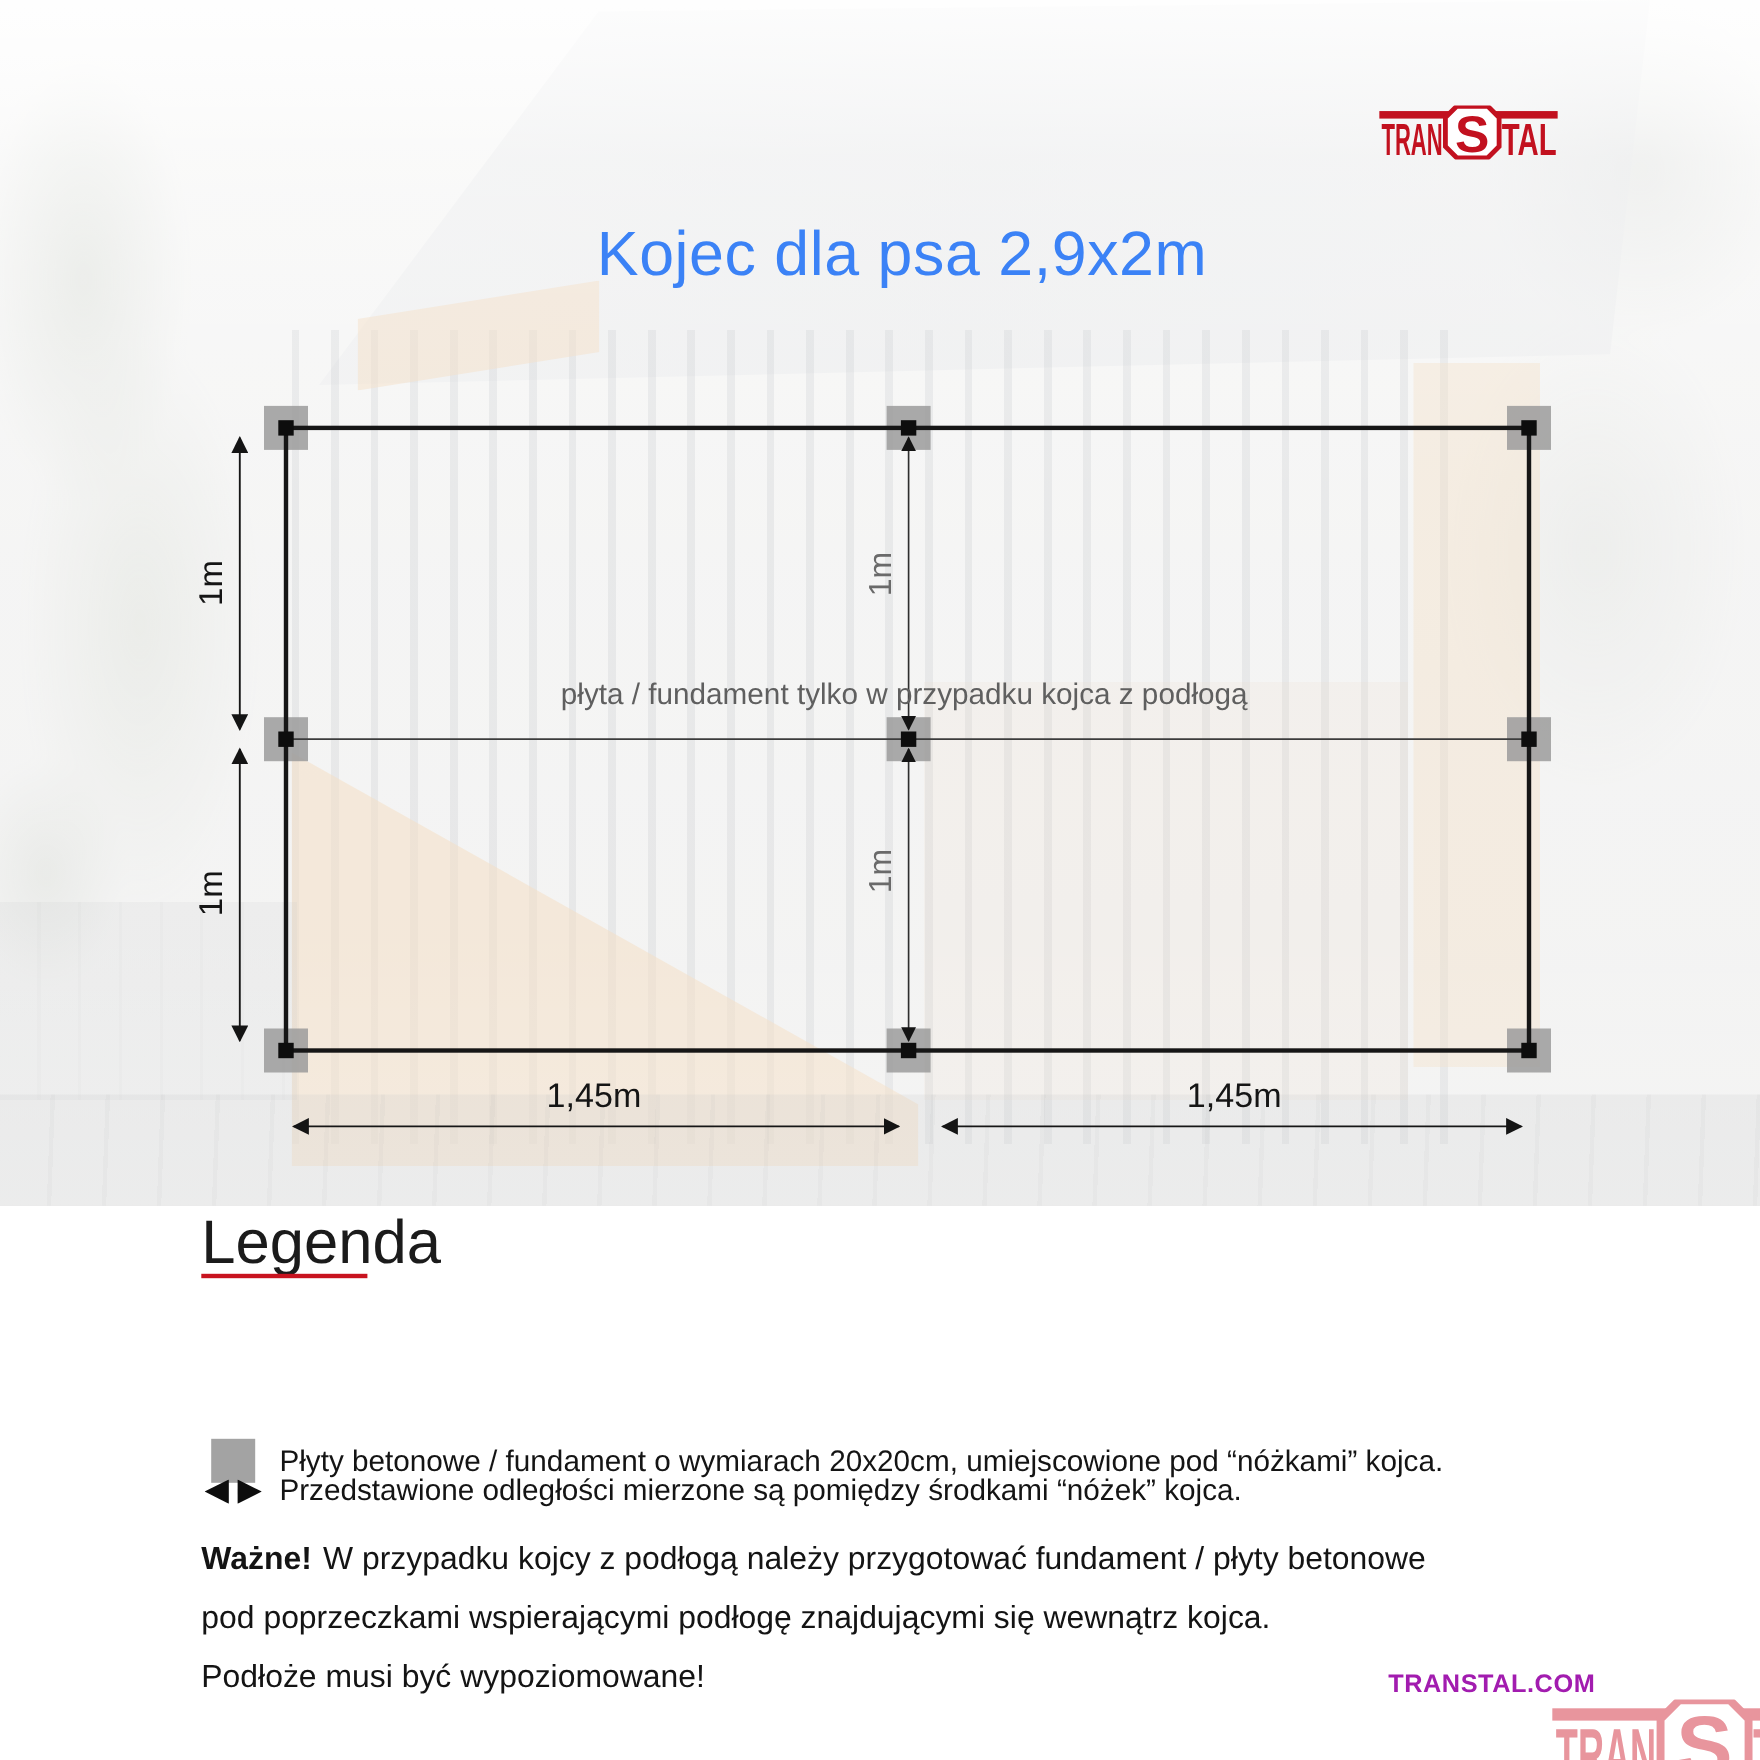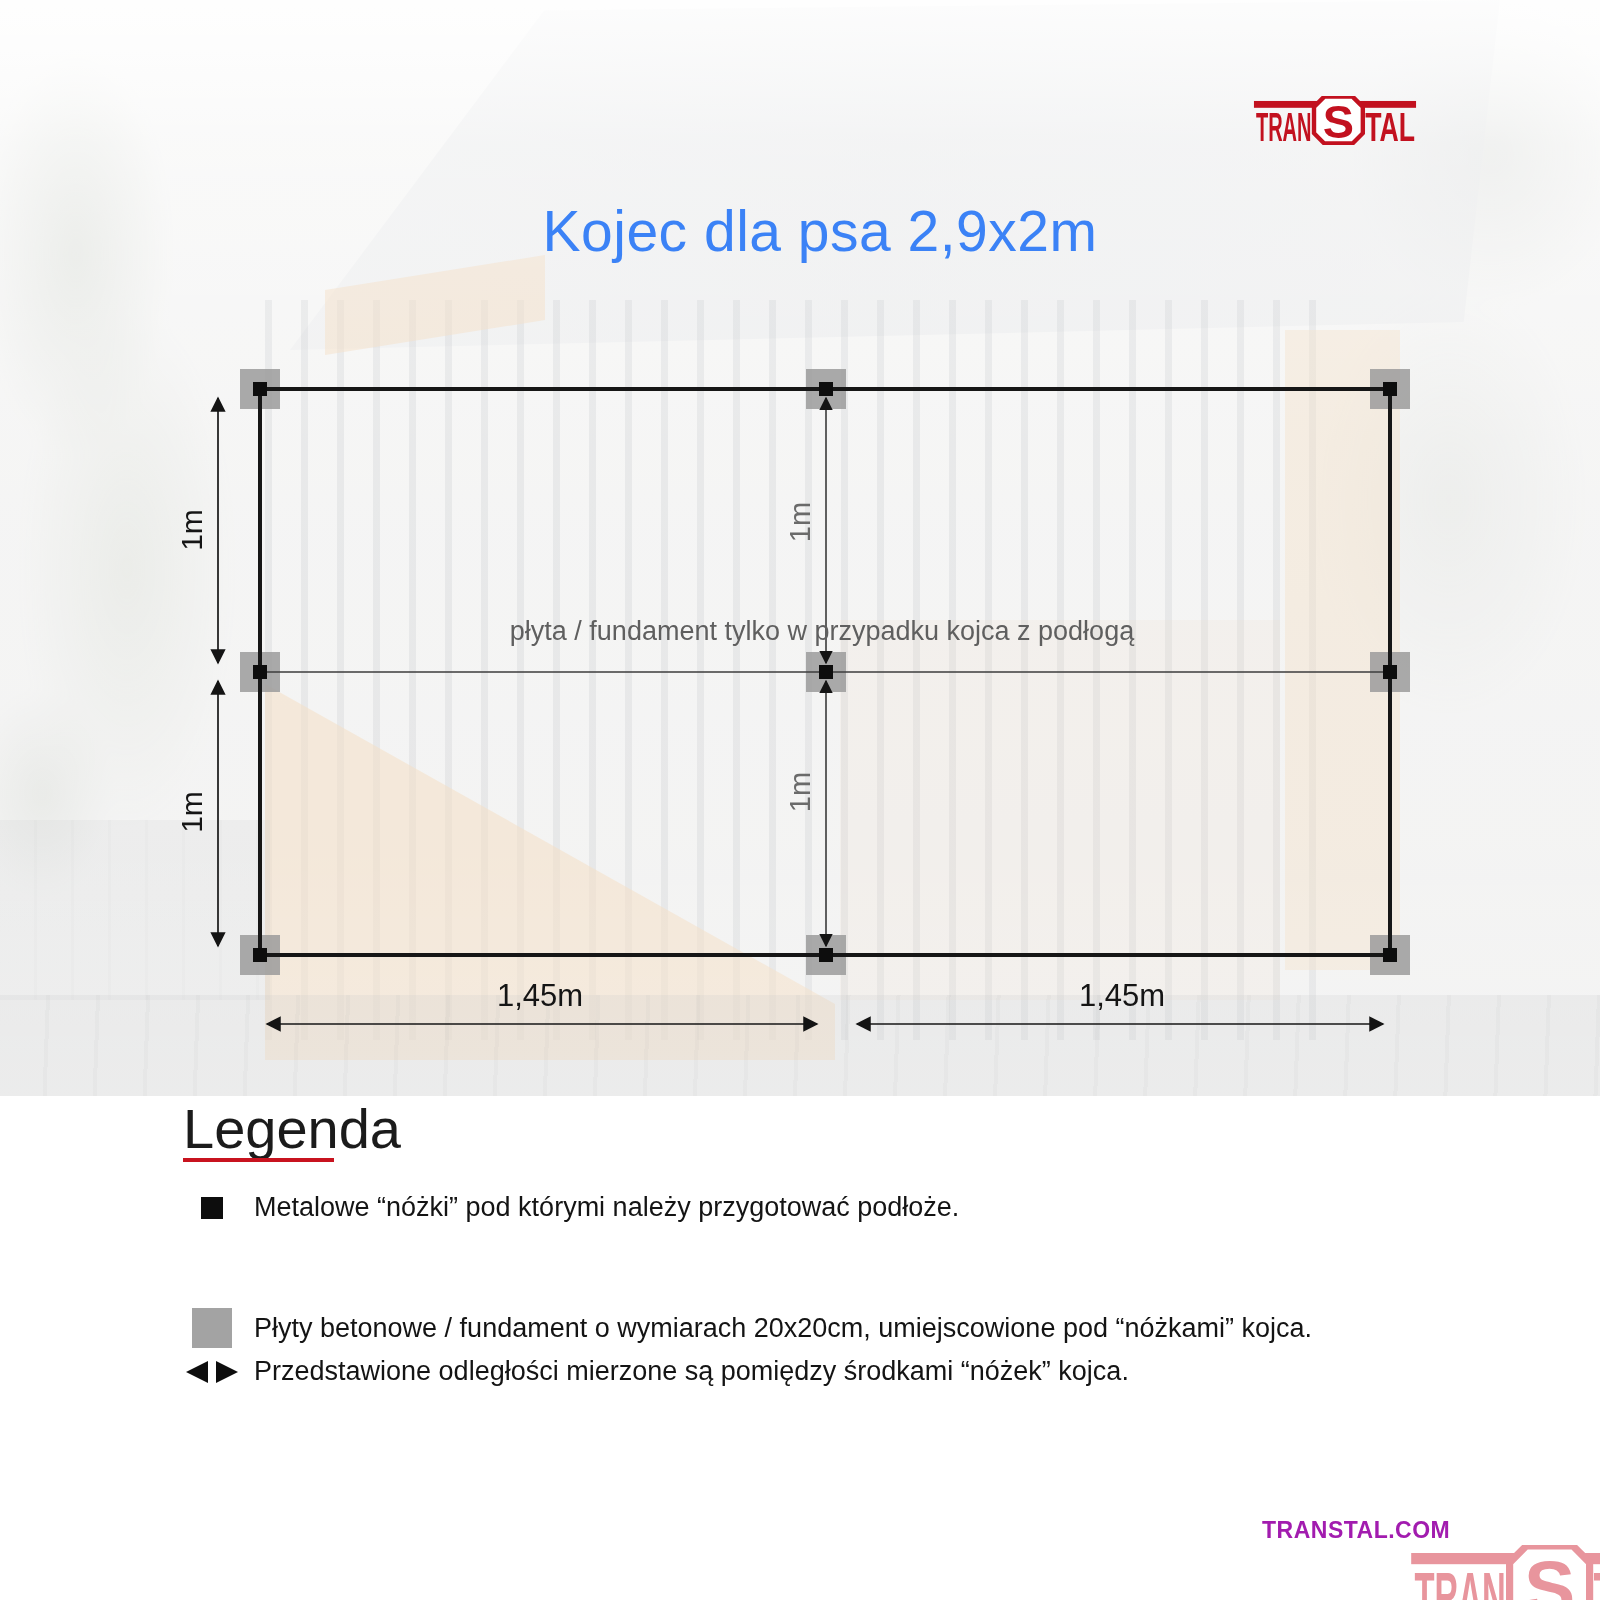--- a/index.html
+++ b/index.html
@@ -52,21 +52,21 @@
 
   
   .diagram{position:absolute;left:0;top:0;width:1600px;height:1600px;}
 
   
   .legend-heading{position:absolute;left:183px;top:1096px;font-size:56px;font-weight:400;color:#1b1b1b;}
   .legend-underline{position:absolute;left:183px;top:1158px;width:151px;height:4px;background:#c8131f;}
   .leg-row{position:absolute;left:183px;display:flex;align-items:center;}
   .row-1{top:1192px;}
   .row-2{top:1308px;}
-  .row-3{top:1340px;margin-top:16px;}
+  .row-3{top:1340px;}
   .ic-box{width:58px;display:flex;justify-content:center;align-items:center;flex:0 0 58px;}
   .sq-black{width:22px;height:22px;background:#0d0d0d;display:block;}
   .sq-gray{width:40px;height:40px;background:#a3a3a3;display:block;}
   .leg-text{margin-left:13px;font-size:27px;color:#141414;white-space:nowrap;}
   .important{position:absolute;left:183px;top:1390px;font-size:29px;line-height:54px;color:#141414;}
   .imp-label{font-weight:700;margin-right:.35em;}
   .website{position:absolute;left:1262px;top:1517px;font-size:23px;font-weight:700;
       letter-spacing:.5px;color:#a21caf;}
 </style>
 </head>
@@ -147,44 +147,45 @@
     <text transform="translate(802 522) rotate(-90)" text-anchor="middle" dominant-baseline="middle" font-size="29" fill="#6a6a6a">1m</text>
     <text transform="translate(802 792) rotate(-90)" text-anchor="middle" dominant-baseline="middle" font-size="29" fill="#6a6a6a">1m</text>
     <text x="540" y="1006" text-anchor="middle" font-size="31" fill="#151515">1,45m</text>
     <text x="1122" y="1006" text-anchor="middle" font-size="31" fill="#151515">1,45m</text>
     <text x="822" y="640" text-anchor="middle" font-size="27" fill="#5f5f5f">płyta / fundament tylko w przypadku kojca z podłogą</text>
   </svg>
 
   <div class="legend-heading">Legenda</div>
   <div class="legend-underline"></div>
 
-  <div class="leg-row row-1">
-    <span class="ic-box">
-        <span class="sq-black"></span>
-      </span>
-    <span class="leg-text">Metalowe “nóżki” pod którymi należy przygotować podłoże.</span>
-  </div>
 
   <div class="leg-row row-2">
     <span class="ic-box">
         <span class="sq-gray"></span>
       </span>
     <span class="leg-text">Płyty betonowe / fundament o wymiarach 20x20cm, umiejscowione pod “nóżkami” kojca.</span>
   </div>
 
   <div class="leg-row row-3">
     <span class="ic-box">
       <svg width="52" height="22" viewBox="0 0 52 22">
         <polygon points="0,11 22,0 22,22" fill="#0d0d0d"></polygon>
         <polygon points="52,11 30,0 30,22" fill="#0d0d0d"></polygon>
       </svg>
     </span>
     <span class="leg-text">Przedstawione odległości mierzone są pomiędzy środkami “nóżek” kojca.</span>
   </div>
 
+  <div class="important">
+    <div>
+      <b class="imp-label">Ważne!</b><span>W przypadku kojcy z podłogą należy przygotować fundament / płyty betonowe</span>
+    </div>
+    <div>pod poprzeczkami wspierającymi podłogę znajdującymi się wewnątrz kojca.</div>
+    <div>Podłoże musi być wypoziomowane!</div>
+  </div>
 
   <div class="website">TRANSTAL.COM</div>
 
   <svg class="logo logo-watermark" viewBox="0 0 340 100">
     <rect x="4" y="10" width="332" height="14" fill="currentColor"></rect>
     <polygon points="148,1 206,1 227,22 227,76 206,97 148,97 127,76 127,22" fill="#ffffff" stroke="currentColor" stroke-width="9"></polygon>
     <text x="8" y="92" font-size="84" font-weight="700" textLength="114" lengthAdjust="spacingAndGlyphs" fill="currentColor">TRAN</text>
     <text x="177" y="86" font-size="96" font-weight="700" text-anchor="middle" fill="currentColor">S</text>
     <text x="232" y="92" font-size="84" font-weight="700" textLength="102" lengthAdjust="spacingAndGlyphs" fill="currentColor">TAL</text>
   </svg>

